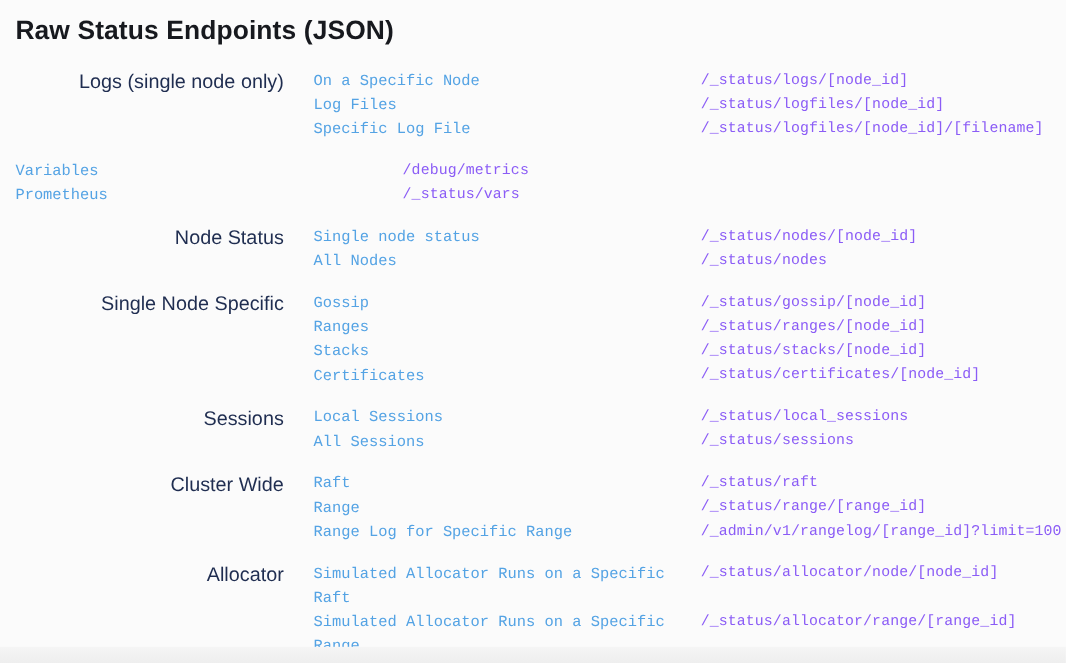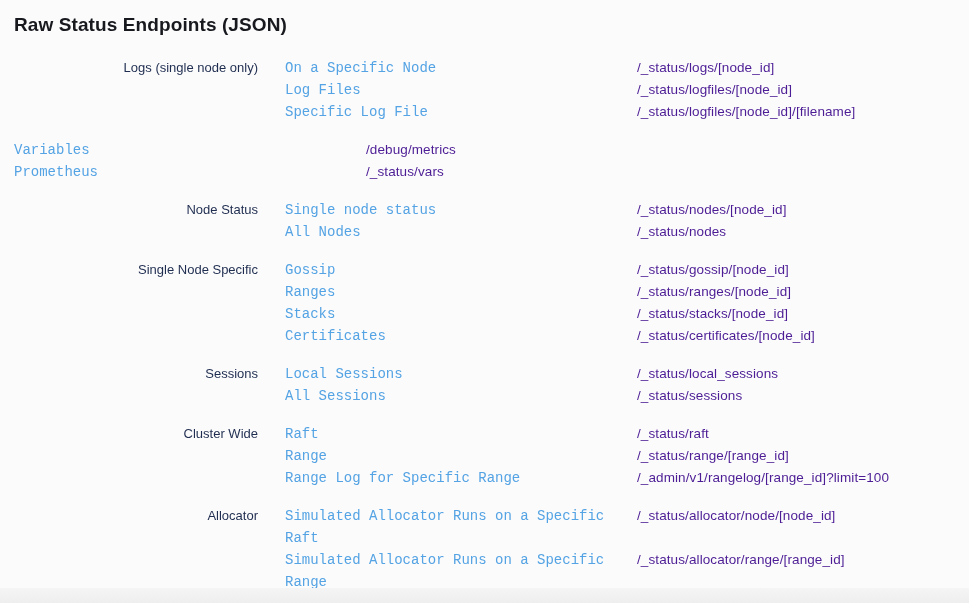--- a/index.html
+++ b/index.html
@@ -11,37 +11,37 @@
     height: 603px;
     background: #fbfbfb;
     font-family: "Liberation Sans", "DejaVu Sans", sans-serif;
     position: relative;
     overflow: hidden;
   }
   .page {
     padding: 14px 0 0 14px;
   }
   .page-title {
-    font-size: 19px;
+    font-size: 24px;
     font-weight: 600;
     color: #17191e;
     letter-spacing: 0.1px;
     margin: 0 0 21px 0;
   }
   .group {
     display: flex;
     align-items: flex-start;
     margin-bottom: 16px;
   }
   .category-cell {
     width: 244px;
     flex: 0 0 244px;
     text-align: right;
     margin-right: 27px;
-    font-size: 13px;
+    font-size: 18px;
     line-height: 22px;
     color: #1f2d50;
   }
   .entries {
     flex: 1 1 auto;
   }
   .entry-row {
     display: flex;
     align-items: flex-start;
   }
@@ -51,22 +51,23 @@
     font-size: 14px;
     line-height: 22px;
     color: #54a3e4;
     text-decoration: none;
     cursor: pointer;
     font-family: Liberation Mono, monospace;
   }
   .entry-path {
     font-size: 13.5px;
     line-height: 22px;
-    color: #4c1d95;
+    color: #8b5cf6;
     letter-spacing: 0.1px;
+    font-family: Liberation Mono, monospace;
   }
   .footer-strip {
     position: absolute;
     left: 0;
     bottom: 0;
     width: 100%;
     height: 15px;
     background: linear-gradient(#f5f5f5, #eeeeee);
   }
 </style>

